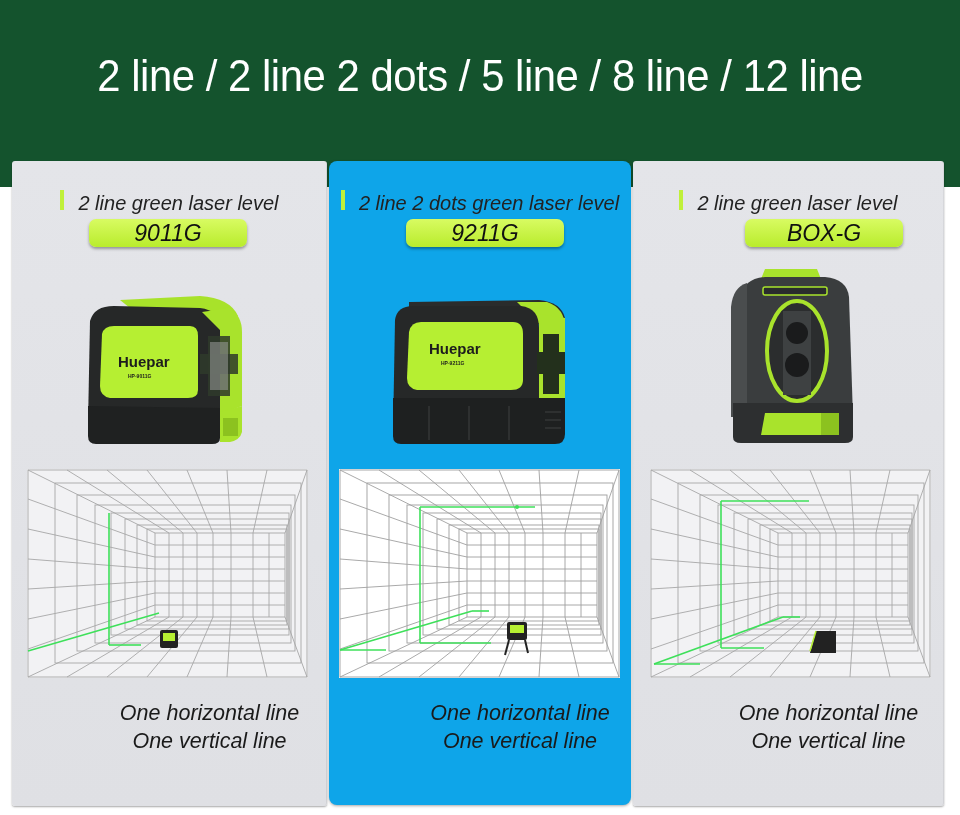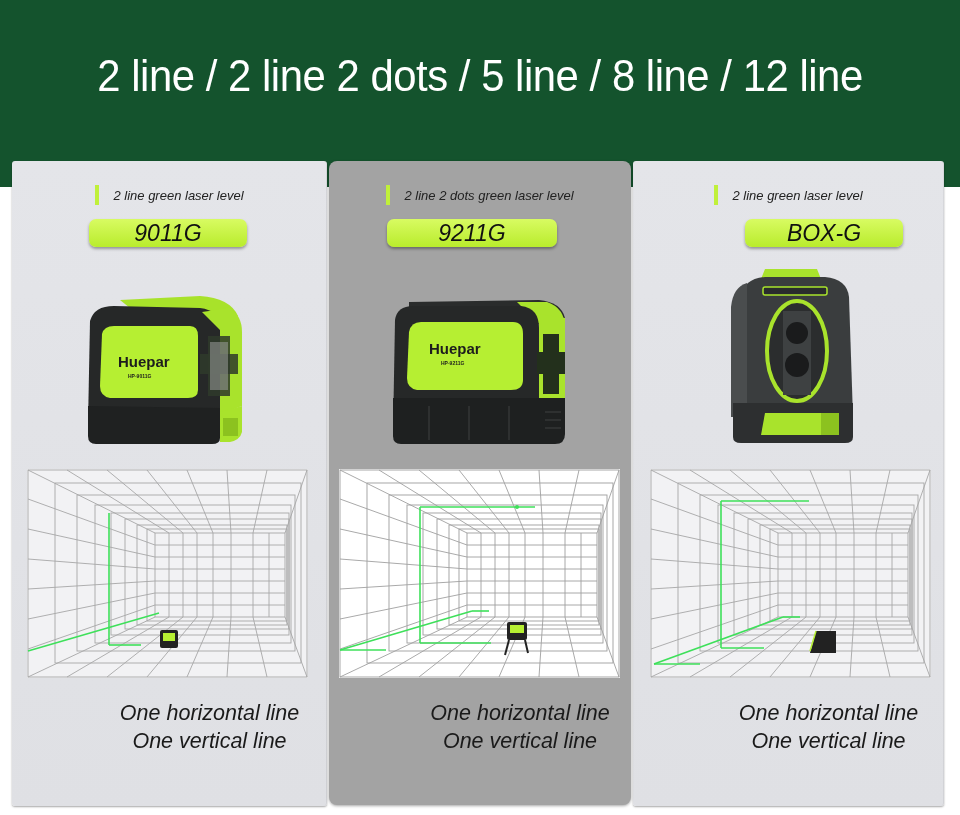--- a/index.html
+++ b/index.html
@@ -22,50 +22,50 @@
   .card {
     position:absolute; top:161px; box-sizing:border-box;
   }
   .card.side {
     background:linear-gradient(#e4e5e9, #dfe0e4);
     border-radius:3px;
     box-shadow:0 1px 2px rgba(0,0,0,0.35), inset -1px 0 0 rgba(0,0,0,0.06);
     height:645px;
   }
   .card.center {
-    background:#a3a3a3;
+    background:#0ea5e9;
     border-radius:8px;
     box-shadow:0 1px 3px rgba(0,0,0,0.35);
     height:644px;
     z-index:2;
   }
   .card1 { left:12px; width:315px; }
   .card2 { left:329px; width:302px; }
   .card3 { left:633px; width:311px; }
 
   .subtitle-row {
     position:absolute; top:24px; left:0; width:100%;
     display:flex; justify-content:center; align-items:center;
   }
   .lime-bar {
     width:4px; height:20px; background:#c0f03a; margin-right:14px;
   }
   .subtitle {
-    font-style:italic; font-size:13px; color:#222;
+    font-style:italic; font-size:20px; color:#222;margin-top:7px;
   }
   .tag {
     position:absolute; top:58px; height:28px;
     background:linear-gradient(#d8fb62, #b9ec2c);
     border-radius:7px;
     box-shadow:0 2px 3px rgba(0,0,0,0.35);
     text-align:center; font-style:italic; font-size:23px; line-height:29px;
     color:#111;
   }
   .card1 .tag { left:77px; width:158px; }
-  .card2 .tag { left:58px; width:170px; }
+  .card2 .tag { left:77px; width:158px; }
   .card3 .tag { left:82px; width:158px;margin-left:30px; }
 
   .product { position:absolute; }
   .room {
     position:absolute; top:308px; width:281px; height:209px;
     background:#f2f2f4;
   }
   .card1 .room { left:15px; }
   .card2 .room { left:10px; background:#ffffff; }
   .card3 .room { left:17px; }

